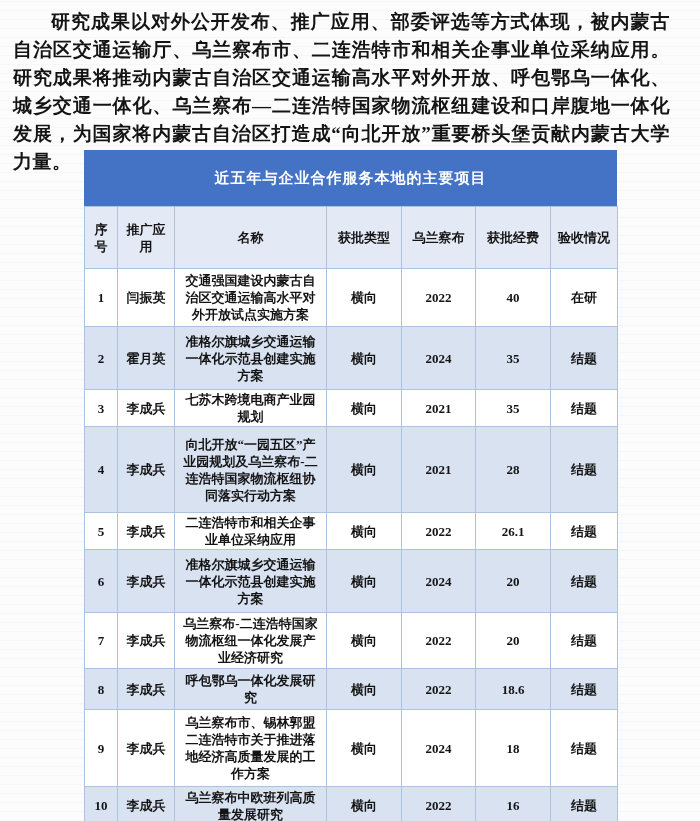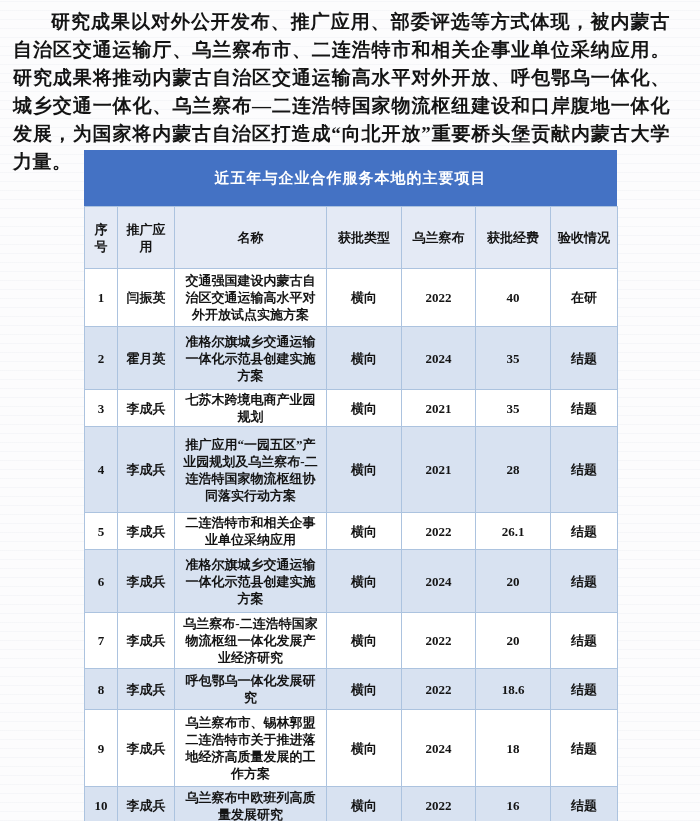--- a/index.html
+++ b/index.html
@@ -132,21 +132,21 @@
           <td>李成兵</td>
           <td>七苏木跨境电商产业园规划</td>
           <td>横向</td>
           <td>2021</td>
           <td>35</td>
           <td>结题</td>
         </tr>
         <tr>
           <td>4</td>
           <td>李成兵</td>
-          <td>推广应用“一园五区”产业园规划及乌兰察布-二连浩特国家物流枢纽协同落实行动方案</td>
+          <td>向北开放“一园五区”产业园规划及乌兰察布-二连浩特国家物流枢纽协同落实行动方案</td>
           <td>横向</td>
           <td>2021</td>
           <td>28</td>
           <td>结题</td>
         </tr>
         <tr>
           <td>5</td>
           <td>李成兵</td>
           <td>二连浩特市和相关企事业单位采纳应用</td>
           <td>横向</td>

